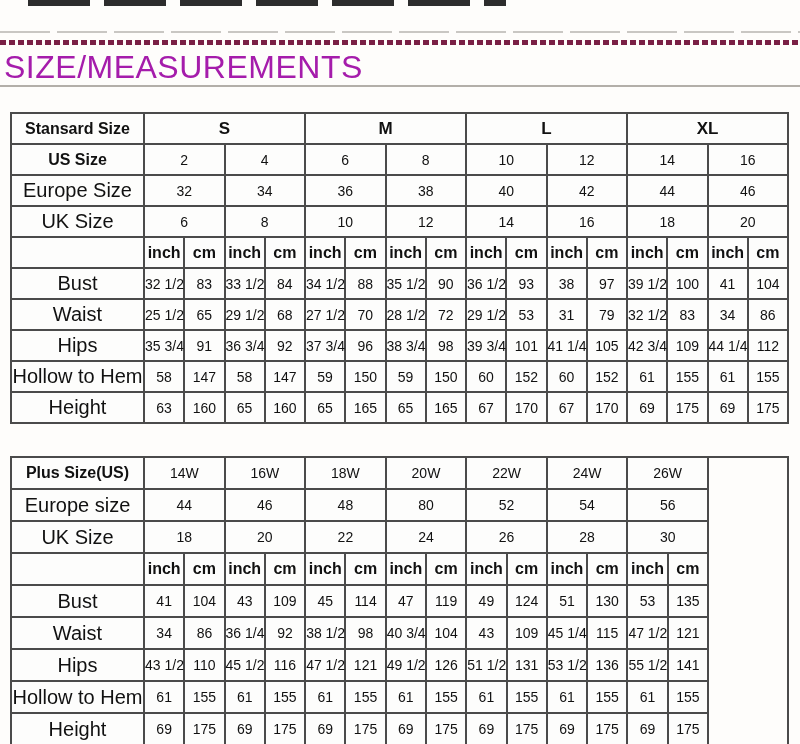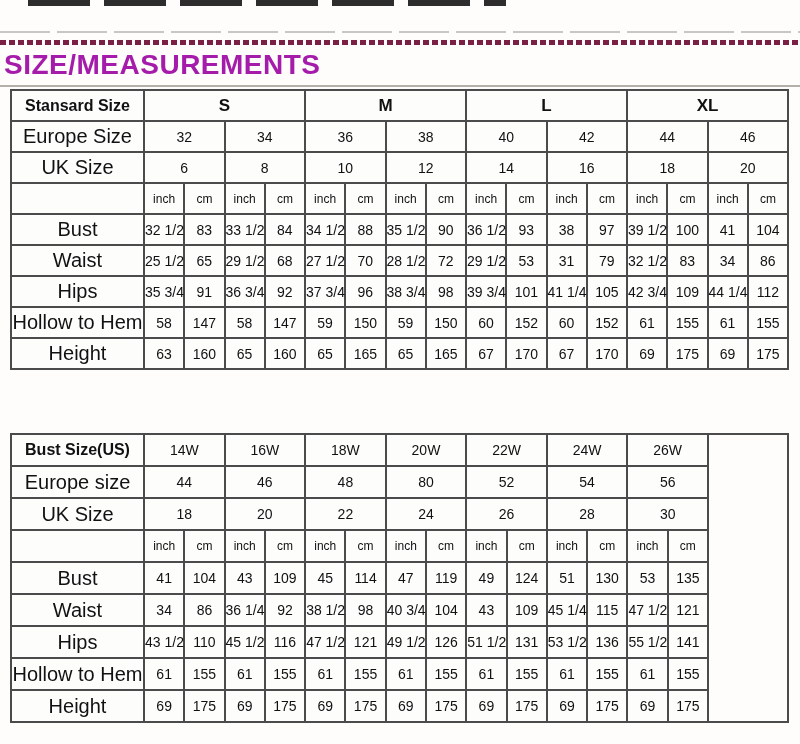--- a/index.html
+++ b/index.html
@@ -18,44 +18,45 @@
   .gray-dashes {
     position:absolute; top:31px; left:0; width:800px; height:2px;
     background:repeating-linear-gradient(90deg,#c9c7c3 0 50px, transparent 50px 57px);
   }
   .maroon-dashes {
     position:absolute; top:40px; left:0; width:800px; height:5px;
     background:repeating-linear-gradient(90deg,var(--dash,#7A2045) 0 6px, transparent 6px 9px);
   }
   .title {
     position:absolute; top:49px; left:4px;
-    font-size:28px; font-weight:bold; letter-spacing:.5px;
+    font-size:32px; font-weight:normal; letter-spacing:.5px;
     color:var(--title,#A51CAB);
   }
   .thin-rule {
     position:absolute; top:85px; left:0; width:800px; height:2px;
     background:#b3afa9;
   }
   table.tbl {
     position:absolute; left:10px; width:779px;
     border-collapse:collapse; table-layout:fixed;
     background:#fdfdfc;
+    margin-top:23px;
   }
   .t1 { top:89px; }
   .t2 { top:433px; }
   .tbl td {
     border:2px solid #4b4b4b;
     text-align:center; vertical-align:middle;
     font-size:14px; height:31px; padding:0; white-space:nowrap;
   }
   .t2 td { height:32px; }
   td.lbl { font-size:20px; }
   td.b { font-weight:bold; font-size:16px; }
   td.grp { font-weight:bold; font-size:17px; }
-  td.unit { font-size:12px; }
+  td.unit { font-size:16px;font-weight:bold; }
   td.void { background:#fefdfb; }
 </style>
 </head>
 <body>
 
 <div class="top-fragments"></div>
 <div class="gray-dashes"></div>
 <div class="maroon-dashes"></div>
 <div class="title">SIZE/MEASUREMENTS</div>
 <div class="thin-rule"></div>
@@ -80,20 +81,31 @@
       <col>
       <col>
   </colgroup>
   <tbody>
     <tr>
       <td class="lbl b">Stansard Size</td>
       <td class="grp" colspan="4">S</td>
         <td class="grp" colspan="4">M</td>
         <td class="grp" colspan="4">L</td>
         <td class="grp" colspan="4">XL</td>
+    </tr>
+    <tr>
+      <td class="lbl b">US Size</td>
+      <td colspan="2">2</td>
+        <td colspan="2">4</td>
+        <td colspan="2">6</td>
+        <td colspan="2">8</td>
+        <td colspan="2">10</td>
+        <td colspan="2">12</td>
+        <td colspan="2">14</td>
+        <td colspan="2">16</td>
     </tr>
     <tr>
       <td class="lbl">Europe Size</td>
       <td colspan="2">32</td>
         <td colspan="2">34</td>
         <td colspan="2">36</td>
         <td colspan="2">38</td>
         <td colspan="2">40</td>
         <td colspan="2">42</td>
         <td colspan="2">44</td>
@@ -241,21 +253,21 @@
       <col>
       <col>
       <col>
       <col>
       <col>
       <col>
     <col style="width:80px">
   </colgroup>
   <tbody>
     <tr>
-      <td class="lbl b">Bust Size(US)</td>
+      <td class="lbl b">Plus Size(US)</td>
       <td colspan="2">14W</td>
         <td colspan="2">16W</td>
         <td colspan="2">18W</td>
         <td colspan="2">20W</td>
         <td colspan="2">22W</td>
         <td colspan="2">24W</td>
         <td colspan="2">26W</td>
       <td class="void" rowspan="9"></td>
     </tr>
     <tr>

